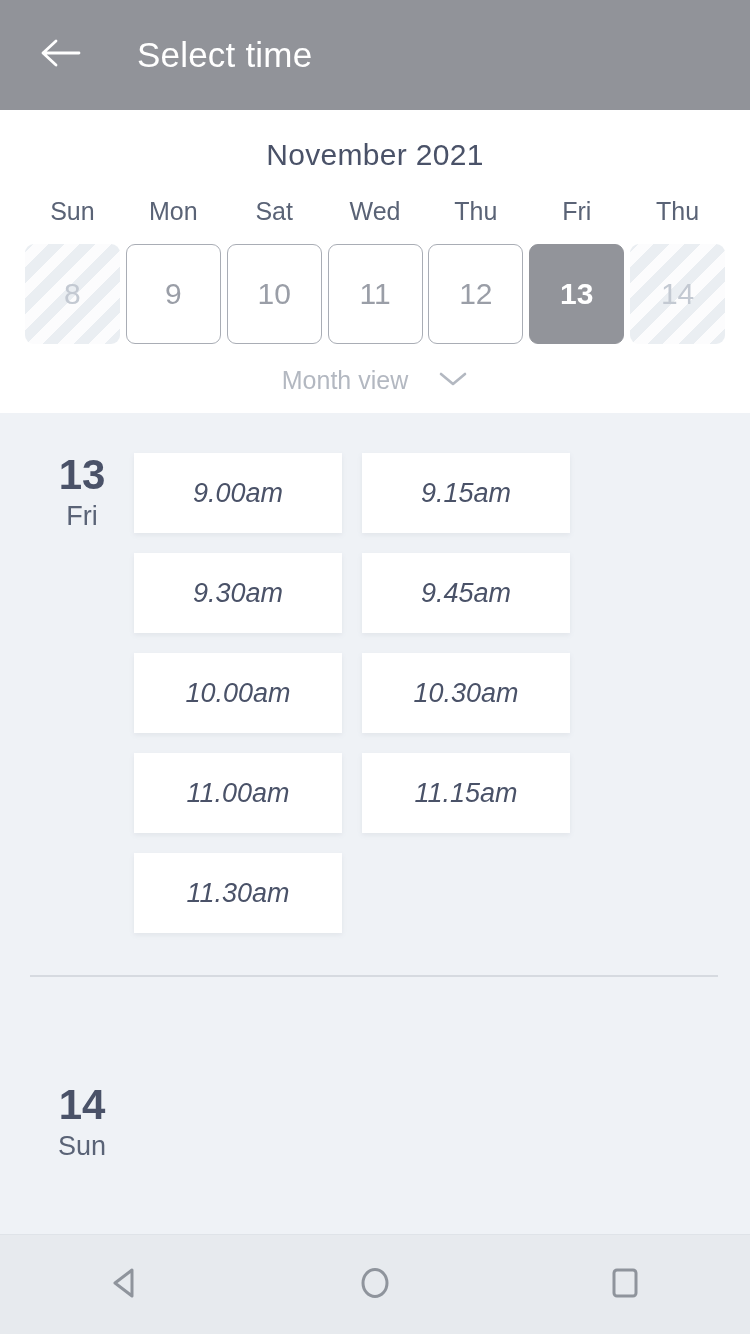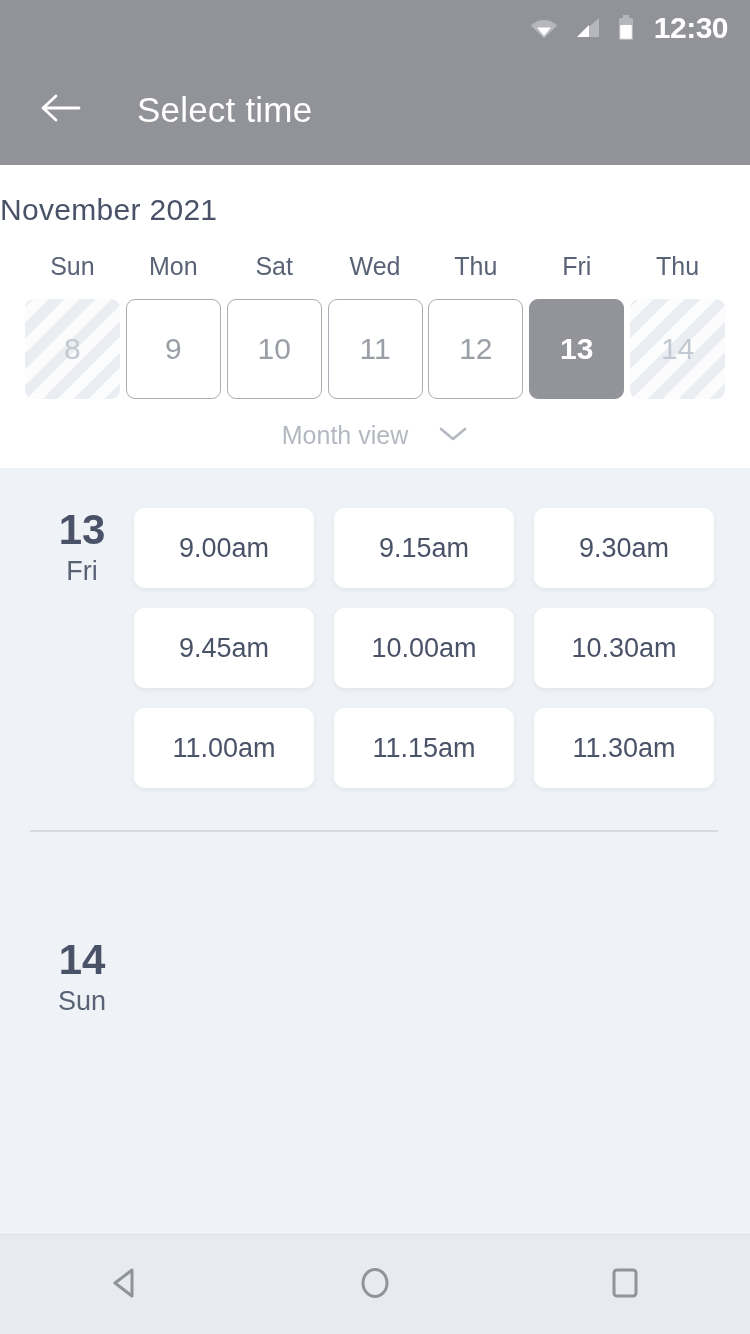--- a/index.html
+++ b/index.html
@@ -68,20 +68,21 @@
   }
 
   
   .calendar-panel {
     background: #ffffff;
     padding-top: 28px;
     padding-bottom: 18px;
     flex: 0 0 auto;
   }
   .calendar-month {
+    text-align: center;
     color: #4a5268;
     font-size: 30px;
     letter-spacing: 0.3px;
     margin-bottom: 25px;
   }
   .weekday-row, .date-row {
     display: flex;
     padding: 0 22px;
   }
   .weekday-cell {
@@ -179,31 +180,32 @@
   }
 
   .slots-grid {
     flex: 1 1 auto;
     display: flex;
     flex-wrap: wrap;
     gap: 20px;
     align-content: flex-start;
   }
   .slot-card {
-    width: 180px;
+    width: 208px;
     height: 80px;
     background: #ffffff;
-    border-radius: 11px;
+    border-radius: 0;
     display: flex;
     align-items: center;
     justify-content: center;
     color: #4a5268;
     font-size: 27px;
     box-shadow: 0 2px 5px rgba(120,130,150,0.11);
     cursor: pointer;
+    font-style: italic;
   }
 
   .divider {
     height: 2px;
     background: #d6dae0;
     margin: 42px 32px 0 30px;
   }
 
   .day-group.second { padding-top: 62px; }
   .day-group.second .day-marker {
@@ -240,42 +242,20 @@
     align-items: center;
     justify-content: center;
     cursor: pointer;
   }
 </style>
 </head>
 <body>
 
 <div id="app">
 
-  <div class="status-bar">
-    <span>
-      <svg class="status-icon" width="28" height="22" viewBox="0 0 28 22">
-        <path d="M14 3 C6 3 1 8.5 1 8.5 L14 21.5 L27 8.5 C27 8.5 22 3 14 3 Z" fill="#b5b7bc"></path>
-        <path d="M14 10.5 L21 10.5 L14 19 L7 10.5 Z" fill="#ffffff"></path>
-      </svg>
-    </span>
-    <span>
-      <svg class="status-icon" width="26" height="22" viewBox="0 0 26 22">
-        <path d="M2 20 L24 20 L24 1 Z" fill="#b5b7bc"></path>
-        <path d="M2 20 L14 20 L14 8 Z" fill="#ffffff"></path>
-      </svg>
-    </span>
-    <span>
-      <svg class="status-icon" width="16" height="26" viewBox="0 0 16 26">
-        <rect x="5" y="0" width="6" height="3" fill="#b5b7bc"></rect>
-        <rect x="1" y="3" width="14" height="22" rx="1.5" fill="#b5b7bc"></rect>
-        <rect x="2.2" y="10" width="11.6" height="13.8" rx="1" fill="#ffffff"></rect>
-      </svg>
-    </span>
-    <span class="status-time">12:30</span>
-  </div>
 
   <div class="app-bar">
     <div class="back-button">
       <span>
         <svg width="42" height="32" viewBox="0 0 42 32">
           <path d="M17 4 L4 16 L17 28 M4 16 L40 16" fill="none" stroke="#ffffff" stroke-width="2.8" stroke-linecap="round" stroke-linejoin="round"></path>
         </svg>
       </span>
     </div>
     <div class="app-bar-title">Select time</div>

